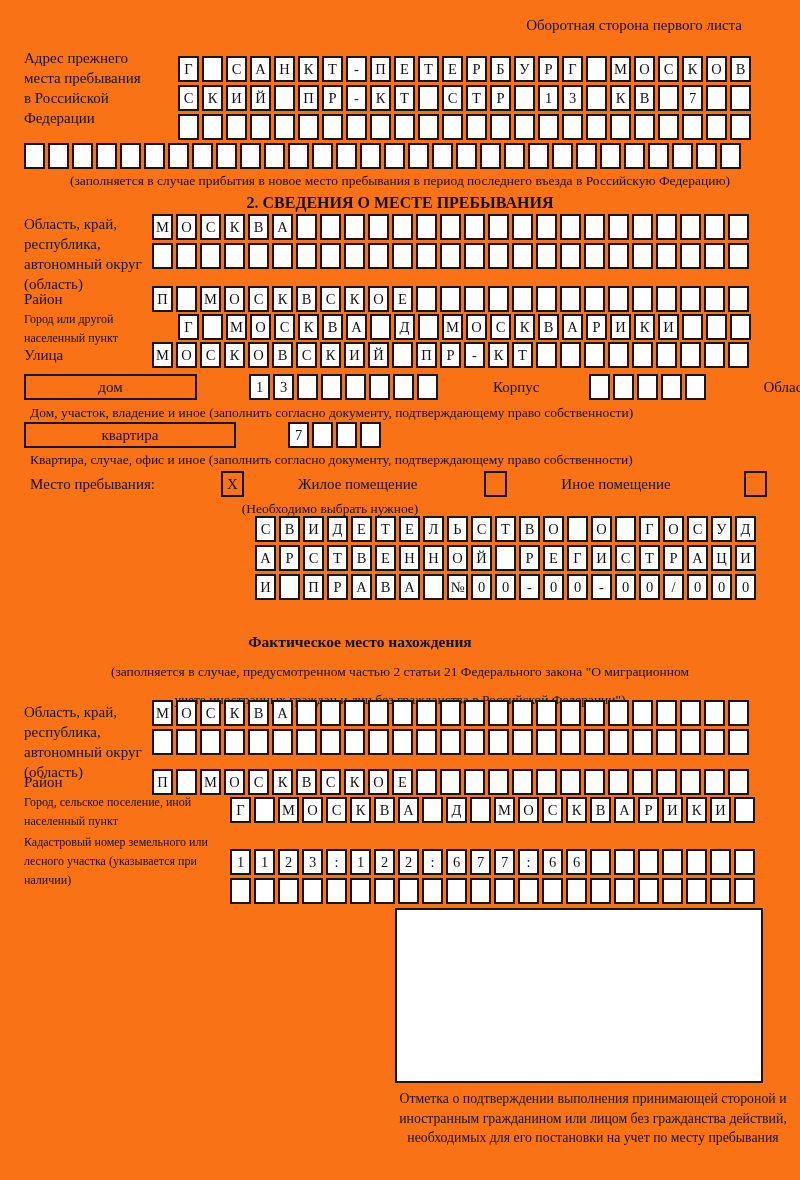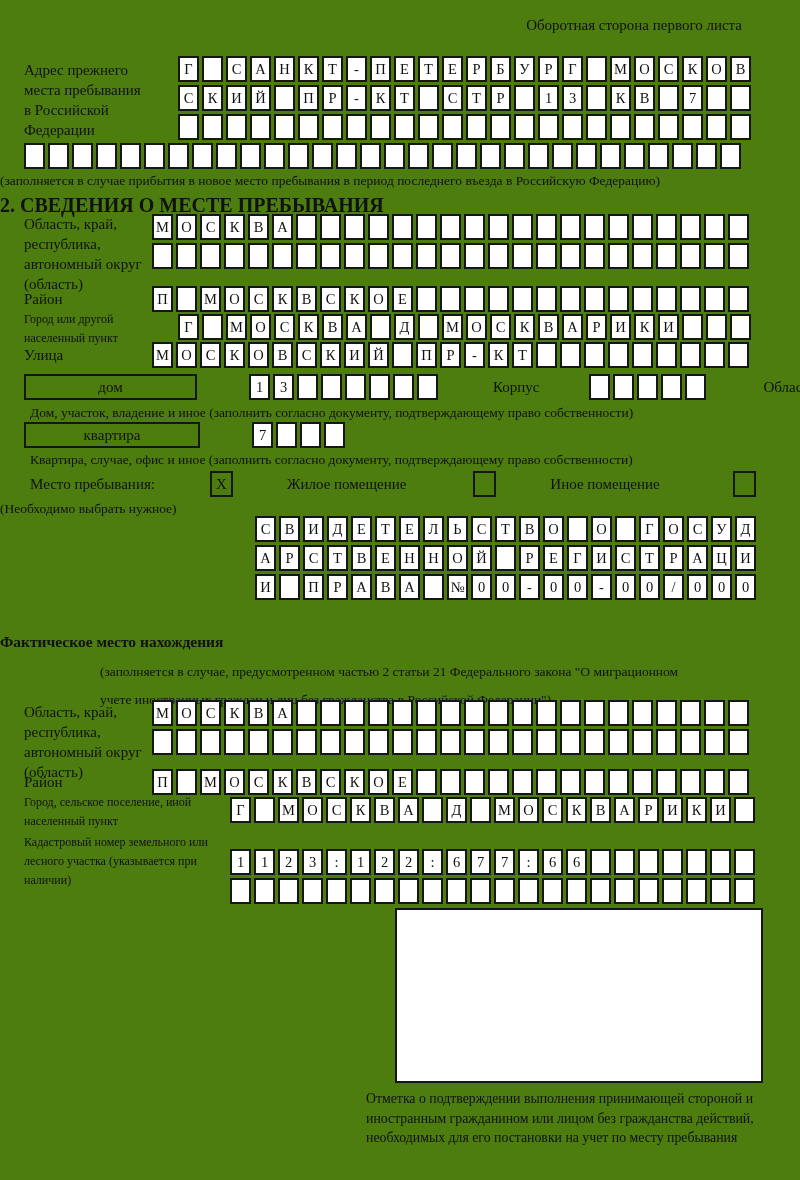--- a/index.html
+++ b/index.html
@@ -1,54 +1,54 @@
 <!DOCTYPE html>
 <html><head>
 <meta charset="utf-8">
 <style>
   html,body{margin:0;padding:0;background:#e8e8e8;}
   .page{
     position:relative;width:800px;height:1180px;margin:0 auto;
-    background:#4d7c0f;color:#111;
+    background:#f97316;color:#111;
     font-family:"Liberation Serif","DejaVu Serif",serif;
     overflow:hidden;
   }
   .abs{position:absolute;}
   .label{font-size:15px;line-height:20px;}
   .label-sm{font-size:12px;line-height:19px;}
   .caption{font-size:13.5px;line-height:19px;}
-  .title{font-size:20px;font-weight:bold;}
+  .title{font-size:16px;font-weight:bold;}
   .cells{display:flex;gap:3px;}
   .cell{
     width:21px;height:26px;box-sizing:border-box;border:2px solid #161616;
     display:flex;align-items:center;justify-content:center;
     font-size:14.5px;line-height:1;flex:0 0 auto;background:#fff;
   }
   .col{display:flex;flex-direction:column;gap:3px;}
   .widebox{
     height:26px;box-sizing:border-box;border:2px solid #161616;
     display:flex;align-items:center;justify-content:center;font-size:15px;flex:0 0 auto;
   }
   .hrow{display:flex;align-items:flex-start;gap:45px;}
   .inline-lbl{font-size:15px;line-height:26px;white-space:nowrap;}
   .chk{
     width:23px;height:26px;box-sizing:border-box;border:2px solid #161616;
     display:flex;align-items:center;justify-content:center;font-size:15px;flex:0 0 auto;
   }
-  .center{}
+  .center{text-align:center;}
   .stamp-box{box-sizing:border-box;border:2px solid #161616;background:#fff;}
 </style>
 </head>
 <body>
 
 <div class="page">
 
   <div class="abs label" style="top:15px;right:58px;">Оборотная сторона первого листа</div>
 
-  <div class="abs label" style="top:60px;left:24px;width:122px;">Адрес прежнего места пребывания в Российской Федерации</div>
+  <div class="abs label" style="top:48px;left:24px;width:122px;">Адрес прежнего места пребывания в Российской Федерации</div>
   <div class="abs col" style="top:56px;left:178px;">
     <div class="cells">
         <div class="cell">Г</div>
         <div class="cell"></div>
         <div class="cell">С</div>
         <div class="cell">А</div>
         <div class="cell">Н</div>
         <div class="cell">К</div>
         <div class="cell">Т</div>
         <div class="cell">-</div>
@@ -326,32 +326,32 @@
     <div class="cells">
         <div class="cell">1</div>
         <div class="cell"></div>
         <div class="cell"></div>
         <div class="cell"></div>
       </div>
   </div>
   <div class="abs caption" style="top:403px;left:30px;">Дом, участок, владение и иное (заполнить согласно документу, подтверждающему право собственности)</div>
 
   <div class="abs hrow" style="top:422px;left:24px;">
-    <div class="widebox" style="width:176px;margin-right:7px;">квартира</div>
+    <div class="widebox" style="width:212px;margin-right:7px;">квартира</div>
     <div class="cells">
         <div class="cell">7</div>
         <div class="cell"></div>
         <div class="cell"></div>
         <div class="cell"></div>
       </div>
   </div>
   <div class="abs caption" style="top:450px;left:30px;">Квартира, случае, офис и иное (заполнить согласно документу, подтверждающему право собственности)</div>
 
   <div class="abs hrow" style="top:471px;left:30px;">
-    <div class="inline-lbl" style="margin-right:10px;">Место пребывания:</div>
+    <div class="inline-lbl" style="margin-right:21px;">Место пребывания:</div>
     <div class="chk" style="margin-right:9px;">X</div>
     <div class="inline-lbl" style="margin-right:22px;">Жилое помещение</div>
     <div class="chk" style="margin-right:9px;"></div>
     <div class="inline-lbl" style="margin-right:28px;">Иное помещение</div>
     <div class="chk" style="margin-right:18px;"></div>
     <div class="inline-lbl">Организация</div>
   </div>
   <div class="abs caption center" style="top:499px;left:0;width:660px;">(Необходимо выбрать нужное)</div>
 
   <div class="abs col" style="top:516px;left:255px;">
@@ -588,15 +588,15 @@
         <div class="cell"></div>
         <div class="cell"></div>
         <div class="cell"></div>
         <div class="cell"></div>
         <div class="cell"></div>
         <div class="cell"></div>
       </div>
   </div>
 
   <div class="abs stamp-box" style="top:908px;left:395px;width:368px;height:175px;"></div>
-  <div class="abs caption center" style="top:1089px;left:366px;width:402px;line-height:19.5px;font-size:13.8px;">Отметка о подтверждении выполнения принимающей стороной и иностранным гражданином или лицом без гражданства действий, необходимых для его постановки на учет по месту пребывания</div>
+  <div class="abs caption center" style="top:1089px;left:392px;width:402px;line-height:19.5px;font-size:13.8px;">Отметка о подтверждении выполнения принимающей стороной и иностранным гражданином или лицом без гражданства действий, необходимых для его постановки на учет по месту пребывания</div>
 
 </div>
 
 </body></html>

